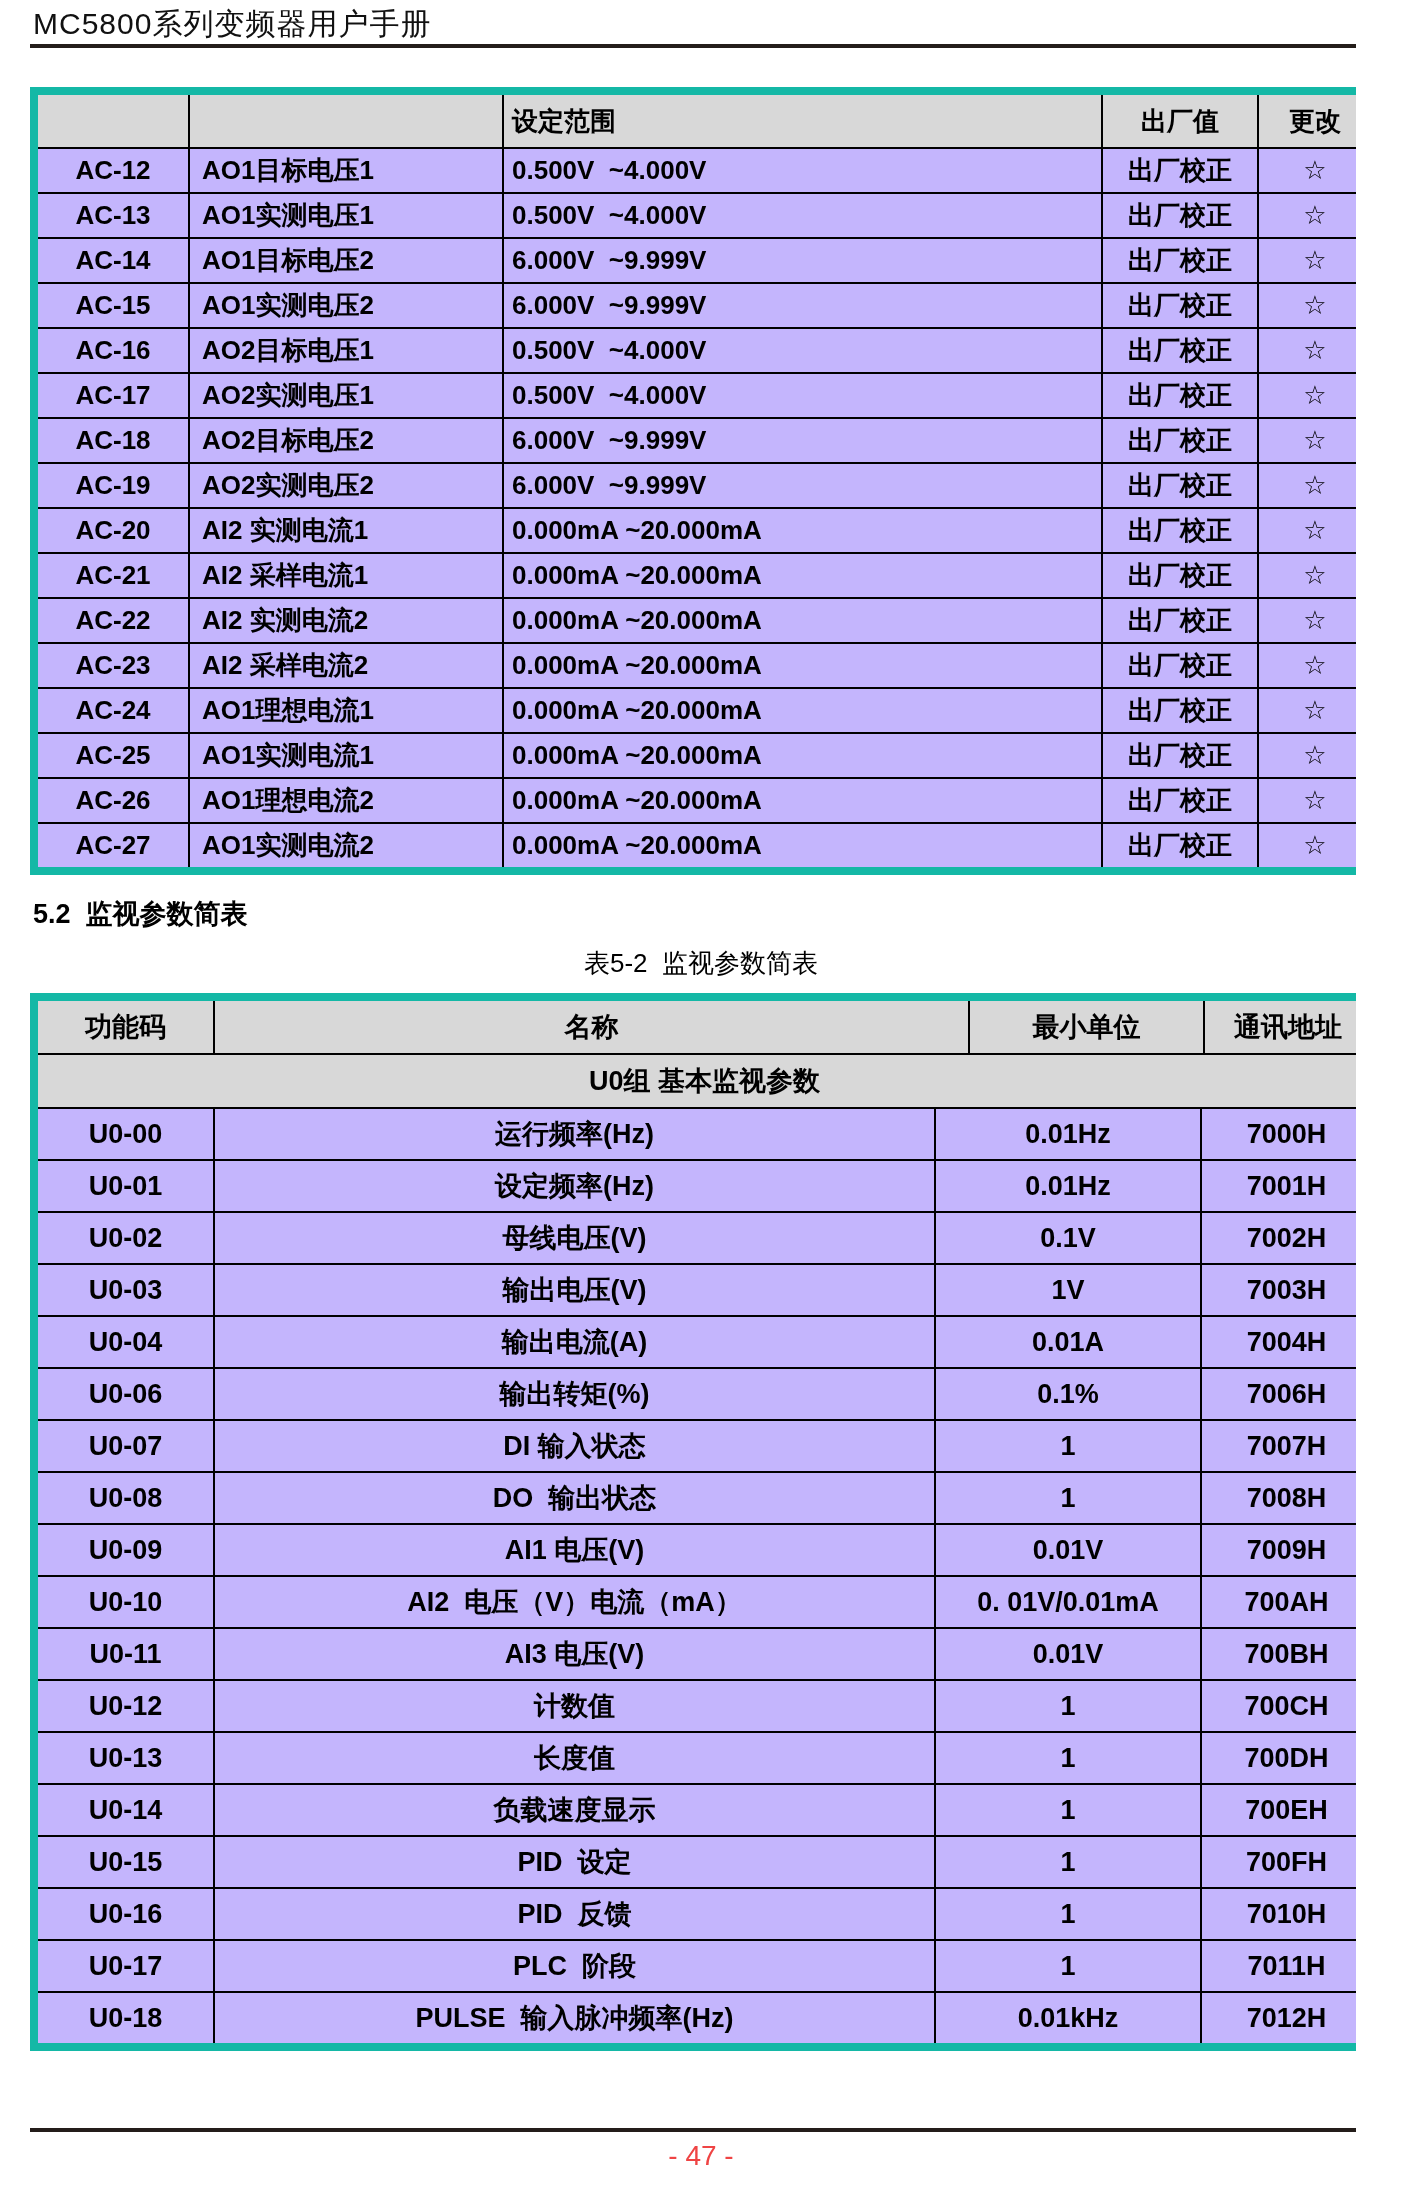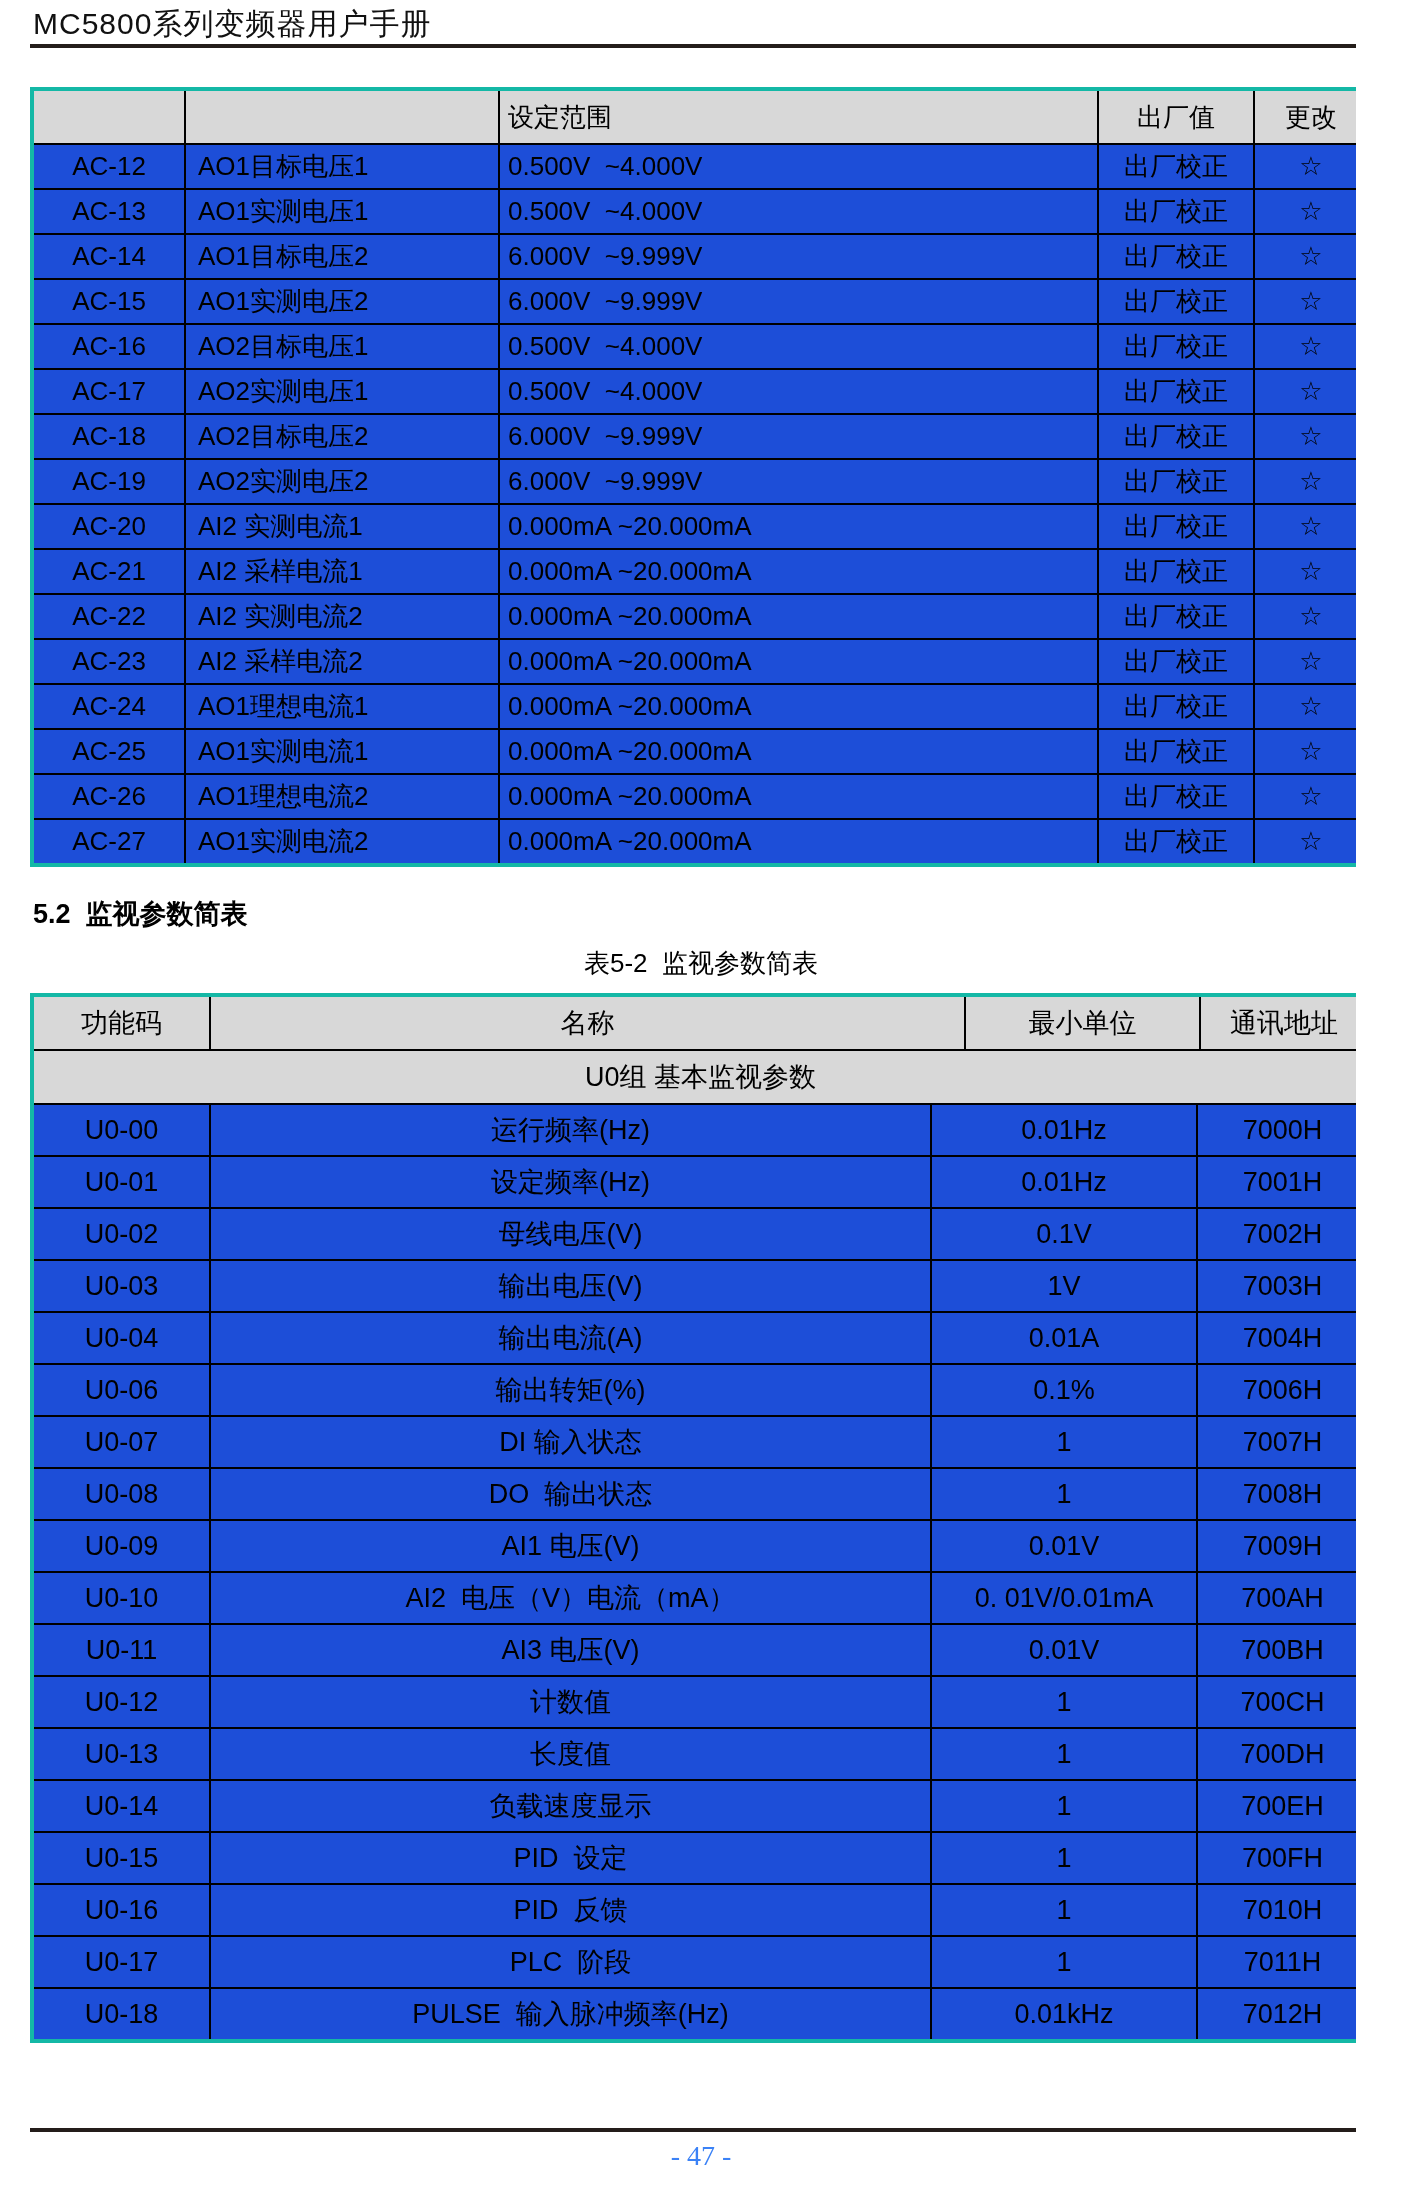--- a/index.html
+++ b/index.html
@@ -5,21 +5,21 @@
   html,body{margin:0;padding:0;background:#ffffff;}
   body{font-family:"Liberation Sans","DejaVu Sans",sans-serif;color:#000;}
   .page{position:relative;width:1356px;height:2185px;background:#fff;overflow:hidden;}
 
   .page-title{position:absolute;left:33px;top:4px;font-size:30px;letter-spacing:1px;color:#111;}
   .rule{position:absolute;left:30px;width:1342px;height:4px;background:#241d1a;}
   .rule.top{top:44px;}
   .rule.bottom{top:2128px;}
 
   
-  .tbl{position:absolute;border:4px solid #14b8a6;background:#1d4ed8;}
+  .tbl{position:absolute;border:8px solid #14b8a6;background:#c4b5fd;font-weight:bold;}
   .grid-row{display:grid;align-items:stretch;}
   .grid-row > .cell{display:flex;align-items:center;border-left:2px solid #000;box-sizing:border-box;
                     overflow:hidden;}
   .grid-row > .cell:first-child{border-left:none;}
   .rb{border-bottom:2px solid #000;}
 
   
   .t1{left:30px;top:87px;width:1333px;}
   .t1 .grid-row{grid-template-columns:150px 314px 599px 156px 114px;height:43px;}
   .t1 .grid-row.head{height:52px;background:#d8d8d8;}
@@ -34,21 +34,21 @@
   .tbl-caption{position:absolute;left:0;top:946px;width:1402px;text-align:center;font-size:26px;white-space:pre;}
 
   
   .t2{left:30px;top:993px;width:1333px;}
   .t2 .grid-row.head{grid-template-columns:175px 755px 235px 168px;height:52px;background:#d8d8d8;}
   .t2 .group-row{height:52px;background:#d8d8d8;display:flex;align-items:center;justify-content:center;
                  font-size:27px;border-bottom:2px solid #000;}
   .t2 .grid-row.body{grid-template-columns:175px 721px 266px 171px;height:50px;}
   .t2 .cell{font-size:27px;justify-content:center;white-space:pre;}
 
-  .page-number{position:absolute;left:0;top:2140px;width:1402px;text-align:center;font-size:28px;color:#3b82f6;font-family:Liberation Serif, serif;}
+  .page-number{position:absolute;left:0;top:2140px;width:1402px;text-align:center;font-size:28px;color:#ef4444;}
 </style>
 </head>
 <body>
 
 <div class="page">
 
   <div class="page-title">MC5800系列变频器用户手册</div>
   <div class="rule top"></div>
 
   <div class="tbl t1">

